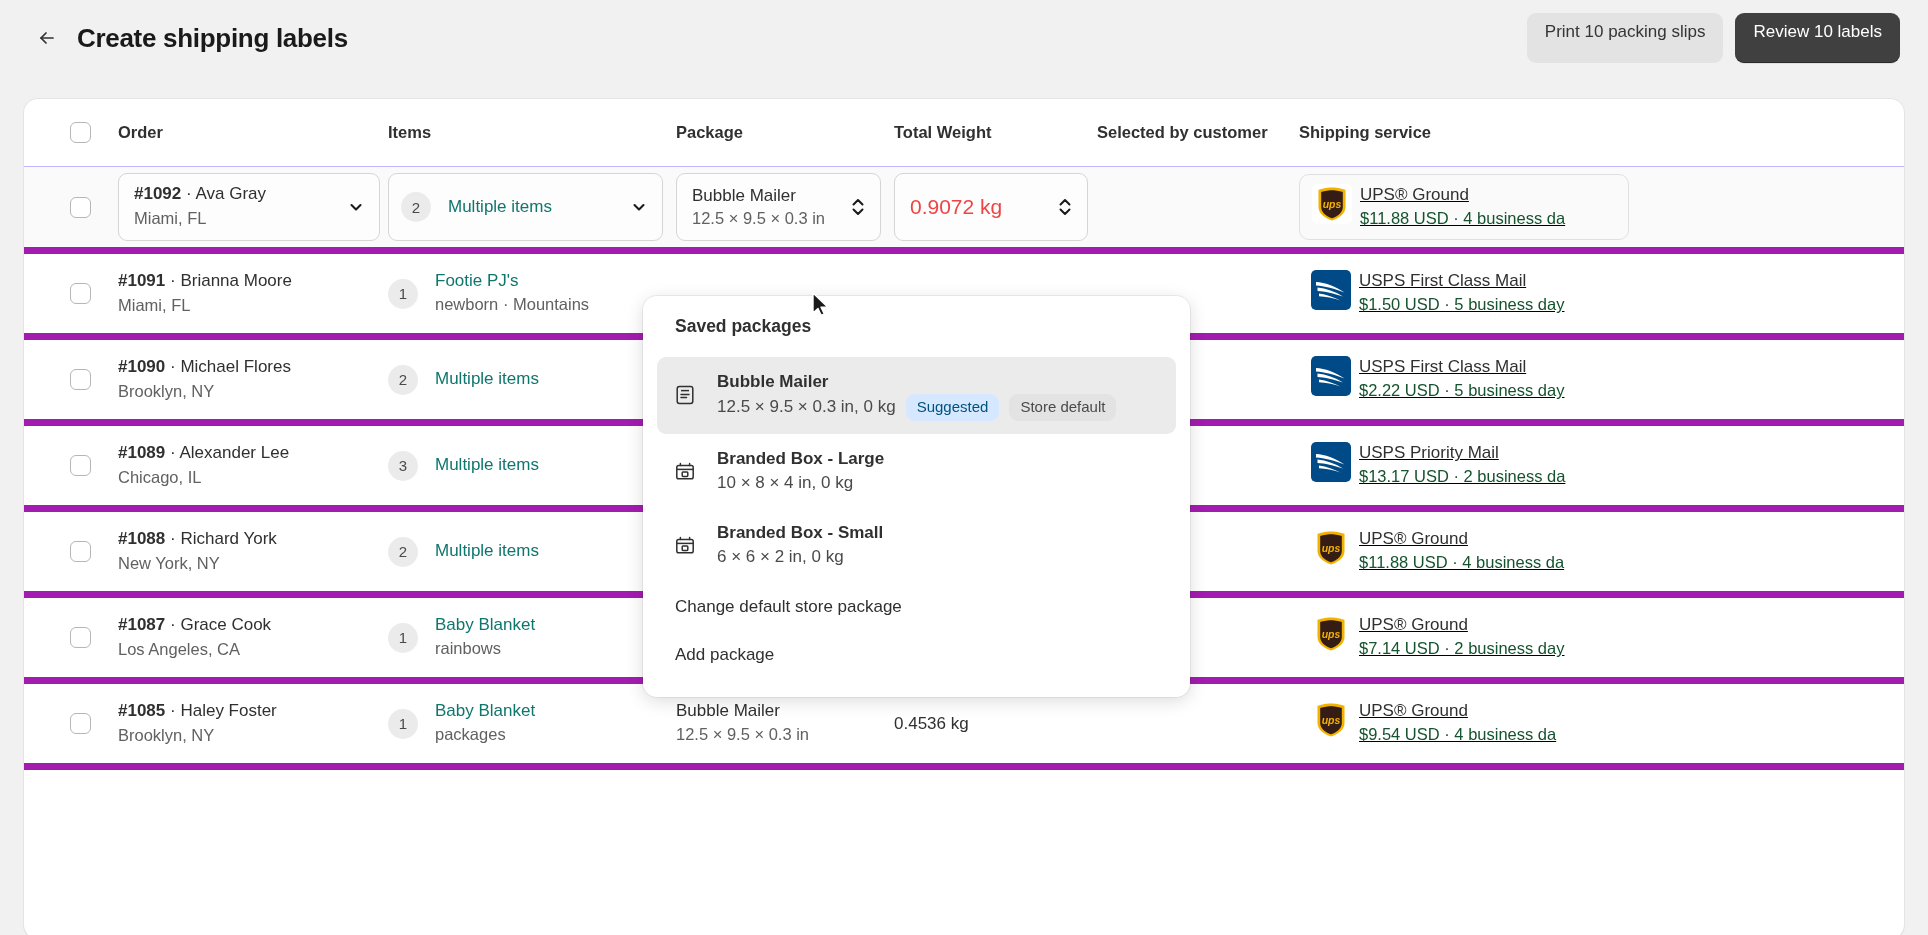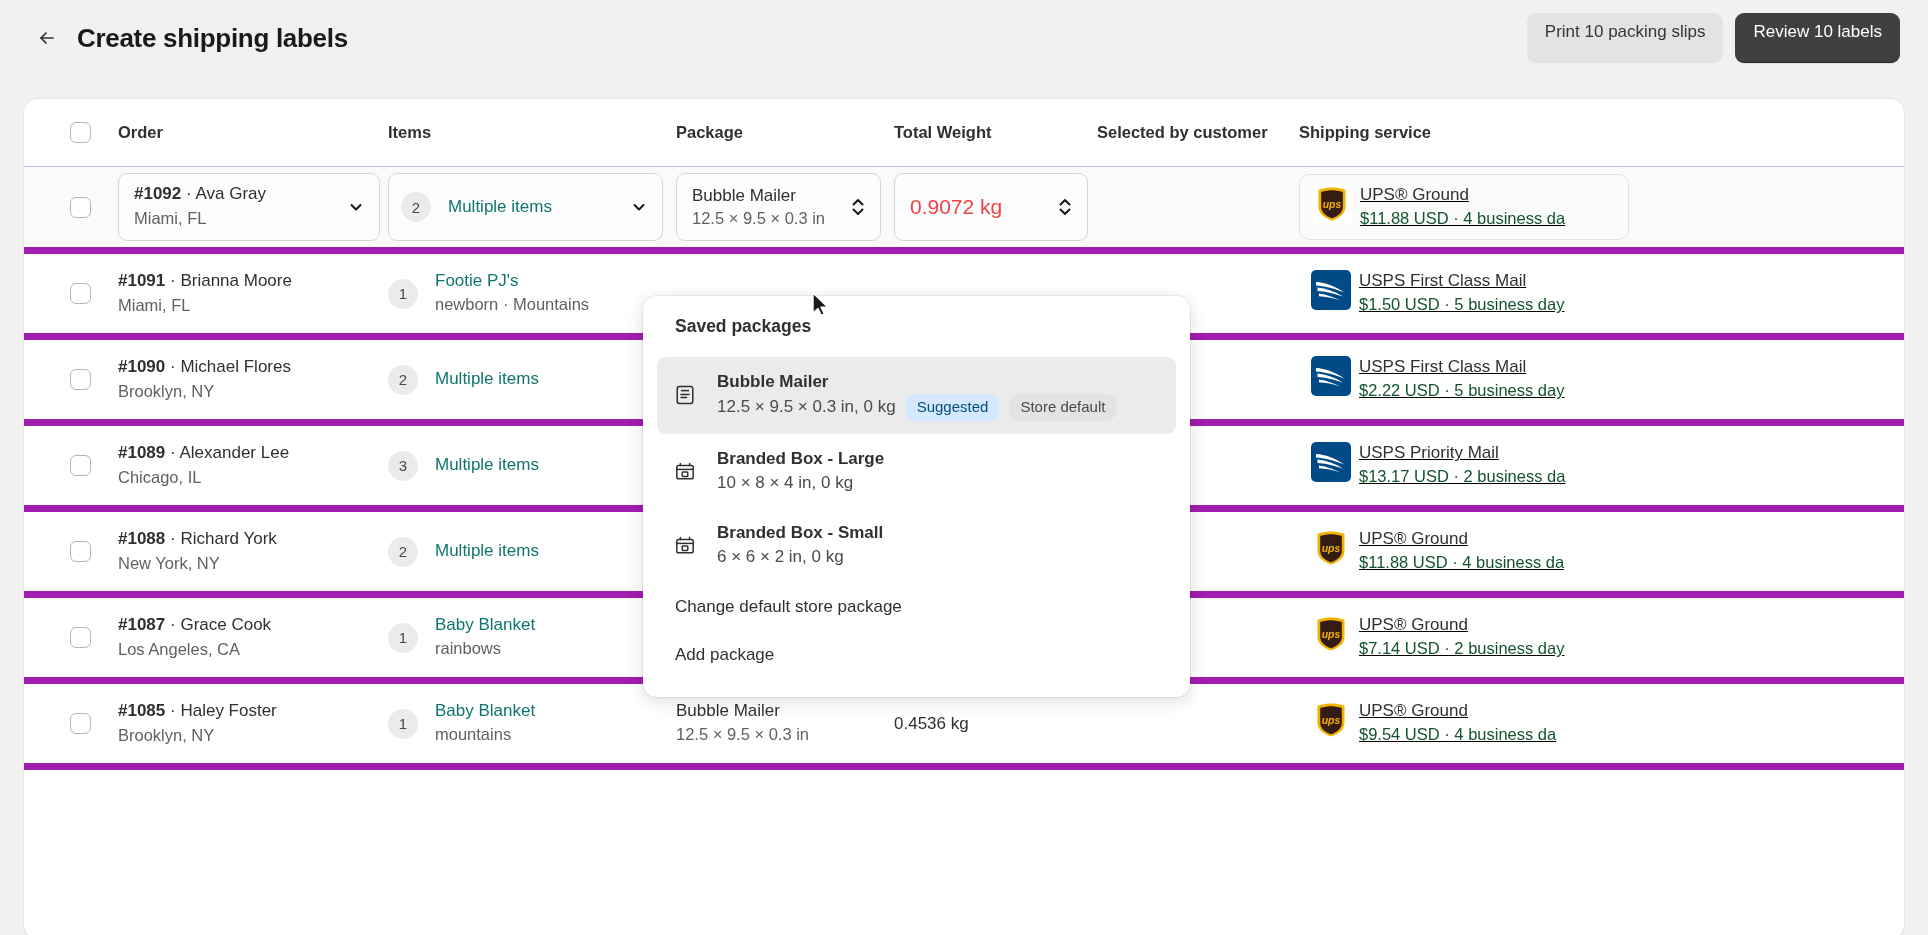--- a/index.html
+++ b/index.html
@@ -573,21 +573,21 @@
         </div>
         <div class="c-order">
           <div class="order-main"><b>#1085</b> <span>·</span> <span>Haley Foster</span></div>
           <div class="order-sub">Brooklyn, NY</div>
         </div>
         <div class="c-items">
           <div class="item-wrap">
             <div class="qty">1</div>
             <div>
               <div class="item-title">Baby Blanket</div>
-              <div class="item-sub">mountains</div>
+              <div class="item-sub">packages</div>
             </div>
           </div>
         </div>
         <div class="c-pkg">
           <div class="plain-pkg-title">Bubble Mailer</div>
           <div class="plain-pkg-sub">12.5 × 9.5 × 0.3 in</div>
         </div>
         <div class="c-weight">
           <div class="plain-weight">0.4536 kg</div>
         </div>

